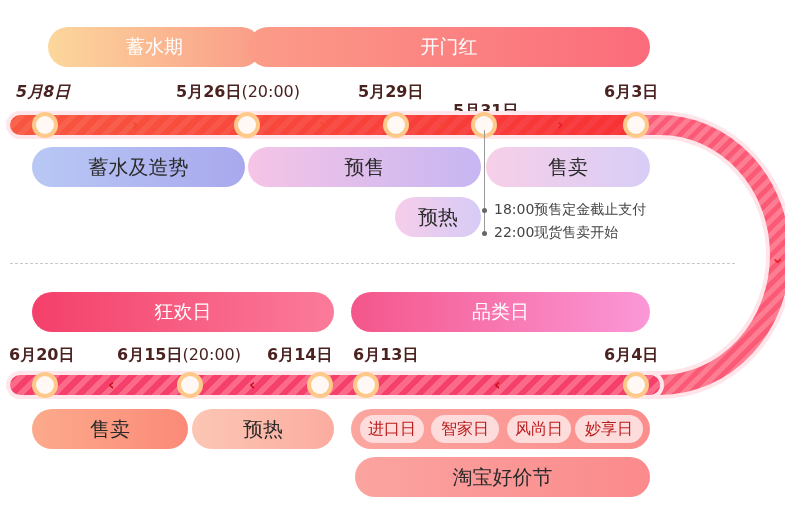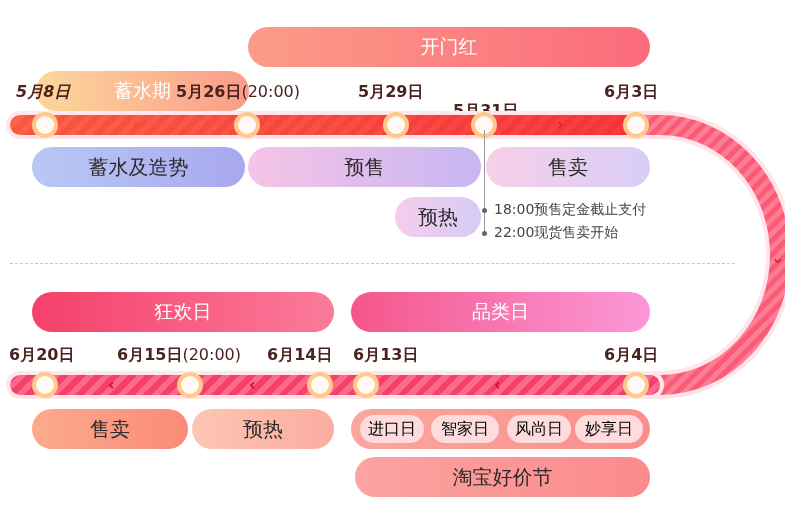--- a/index.html
+++ b/index.html
@@ -11,27 +11,27 @@
   .phase { color:#ffffff; height:40px; font-size:19px; }
   .stage { color:#2a2a2a; height:40px; font-weight:500; }
   .date { position:absolute; font-size:16px; font-weight:bold; color:#4a2320; white-space:nowrap; }
   .date .t { font-weight:normal; }
   .node { position:absolute; width:18px; height:18px; border-radius:50%; background:#fff8f4;
           border:4px solid #ffc98a; box-sizing:content-box; transform:translate(-13px,-13px); }
   .arrow { position:absolute; font-size:16px; font-weight:bold; transform:translate(-6px,-10px); line-height:20px; }
   .track { position:absolute; height:20px; border-radius:10px; box-shadow:0 0 0 4px #ffe6ea; }
   .note { position:absolute; font-size:14px; color:#444; white-space:nowrap; }
   .dot { position:absolute; width:5px; height:5px; border-radius:50%; background:#666; }
-  .sub { position:absolute; height:28px; border-radius:14px; background:#ffdcdc; color:#000000; font-size:16px;
+  .sub { position:absolute; height:28px; border-radius:14px; background:#ffdcdc; color:#b91c1c; font-size:16px;
          display:flex; align-items:center; justify-content:center; }
 </style>
 </head>
 <body>
 
-<div class="pill phase" style="left:36px;top:27px;width:213px;background:linear-gradient(90deg,#fcd79c,#fa9c88);margin-top:44px;">蓄水期</div>
+<div class="pill phase" style="left:48px;top:27px;width:213px;background:linear-gradient(90deg,#fcd79c,#fa9c88);">蓄水期</div>
 <div class="pill phase" style="left:248px;top:27px;width:402px;background:linear-gradient(90deg,#fb9c88,#fb6b7b);">开门红</div>
 
 <div class="date" style="left:16px;top:82px;font-style:italic;"><span>5月8日</span></div>
 <div class="date" style="left:176px;top:82px;"><span>5月26日</span><span class="t">(20:00)</span></div>
 <div class="date" style="left:358px;top:82px;"><span>5月29日</span></div>
 <div class="date" style="left:453px;top:82px;margin-top:19px;"><span>5月31日</span></div>
 <div class="date" style="left:604px;top:82px;"><span>6月3日</span></div>
 
 <div class="track" style="left:10px;top:115px;width:650px;background:repeating-linear-gradient(135deg,#fb8a76 0 6px,#fca090 6px 12px),linear-gradient(90deg,#fca08a,#fb5a72);background-blend-mode:multiply;"></div>
 

